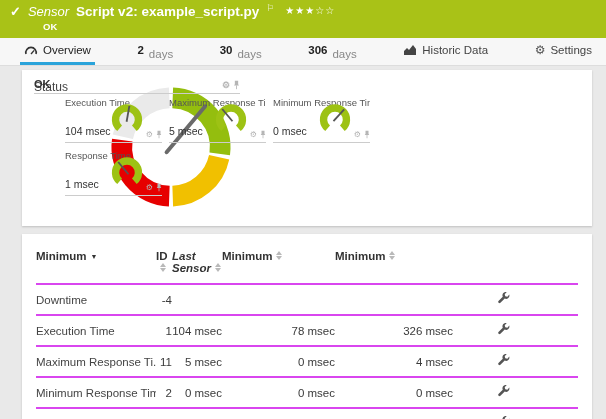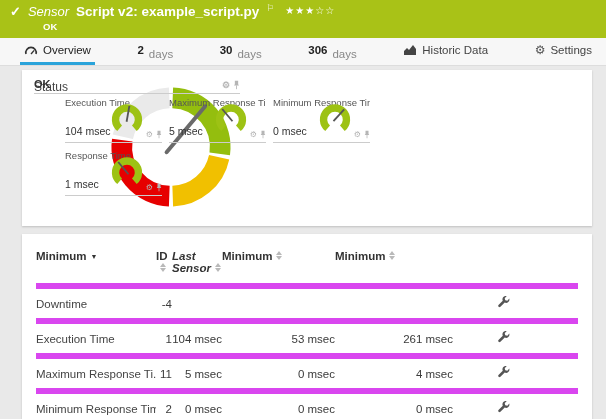--- a/index.html
+++ b/index.html
@@ -49,21 +49,21 @@
   .gcard .mini-icons{position:absolute;right:0;bottom:3px;font-size:8px;}
   .gcard .mini-icons .gear-glyph{font-size:8px;}
   
   .panel2{margin-top:8px;padding:8px 14px 0 14px;height:190px;box-sizing:border-box;}
   table{width:100%;border-collapse:collapse;font-size:11.5px;color:#333;table-layout:fixed;}
   col.c-channel{width:120px;}col.c-id{width:16px;}col.c-last{width:50px;}
   col.c-min{width:113px;}col.c-max{width:118px;}col.c-act{width:125px;}
   th{font-weight:bold;font-size:11.5px;color:#333;text-align:left;padding:8px 0 9px;vertical-align:top;}
   th.h-channel{text-align:left;}
   th.h-last{text-align:left;padding-top:8px;font-style:italic;}
-  td{padding:7px 0;border-top:6px solid #d946ef;text-align:right;white-space:nowrap;
+  td{padding:7px 0;border-top:2px solid #d946ef;text-align:right;white-space:nowrap;
     overflow:hidden;color:#3a3a3a;}
   td.channel{text-align:left;color:#444;}
   td.action{text-align:left;padding-left:44px;overflow:visible;}
   .sort{display:inline-flex;flex-direction:column;margin-left:4px;gap:1px;vertical-align:middle;position:relative;top:-1px;cursor:pointer;}
   .sort i{width:0;height:0;border-left:3px solid transparent;border-right:3px solid transparent;display:block;}
   .sort .up{border-bottom:4px solid #b9b9b9;}
   .sort .down{border-top:4px solid #b9b9b9;}
   .caret{font-size:7px;color:#333;margin-left:4px;vertical-align:middle;}
   .wrench-btn{cursor:pointer;display:inline-block;line-height:0;}
 </style>
@@ -269,22 +269,22 @@
           <td></td>
           <td></td>
           <td class="action"><span class="wrench-btn"><svg width="13" height="13" viewBox="0 0 14 14">
                   <path d="M13.2 2.8a3.6 3.6 0 0 1-4.9 4.3l-4.6 4.6a1.5 1.5 0 0 1-2.1-2.1l4.6-4.6a3.6 3.6 0 0 1 4.3-4.9L8.3 2.3l.6 2.3 2.3.6 2-2.4z" fill="#555"></path>
                 </svg></span></td>
         </tr>
         <tr>
           <td class="channel">Execution Time</td>
           <td>1</td>
           <td>104 msec</td>
-          <td>53 msec</td>
-          <td>261 msec</td>
+          <td>78 msec</td>
+          <td>326 msec</td>
           <td class="action"><span class="wrench-btn"><svg width="13" height="13" viewBox="0 0 14 14">
                   <path d="M13.2 2.8a3.6 3.6 0 0 1-4.9 4.3l-4.6 4.6a1.5 1.5 0 0 1-2.1-2.1l4.6-4.6a3.6 3.6 0 0 1 4.3-4.9L8.3 2.3l.6 2.3 2.3.6 2-2.4z" fill="#555"></path>
                 </svg></span></td>
         </tr>
         <tr>
           <td class="channel">Maximum Response Ti...</td>
           <td>11</td>
           <td>5 msec</td>
           <td>0 msec</td>
           <td>4 msec</td>

